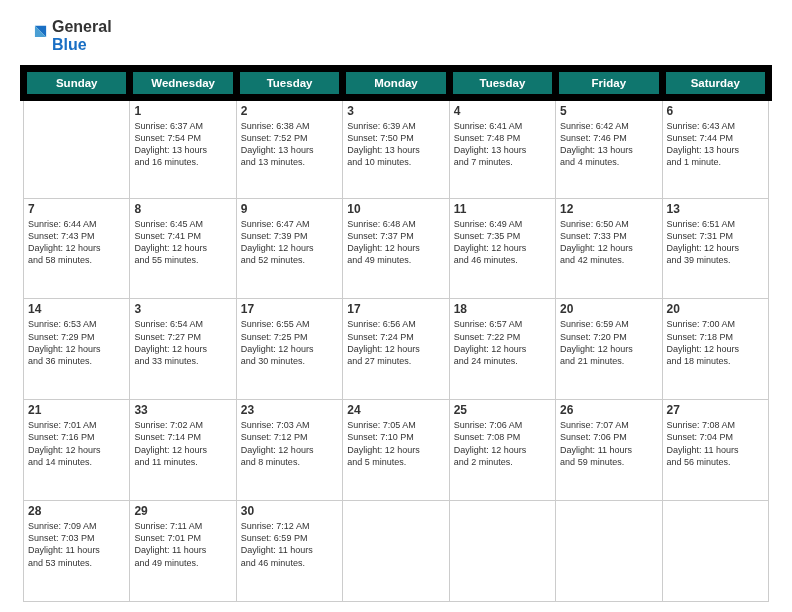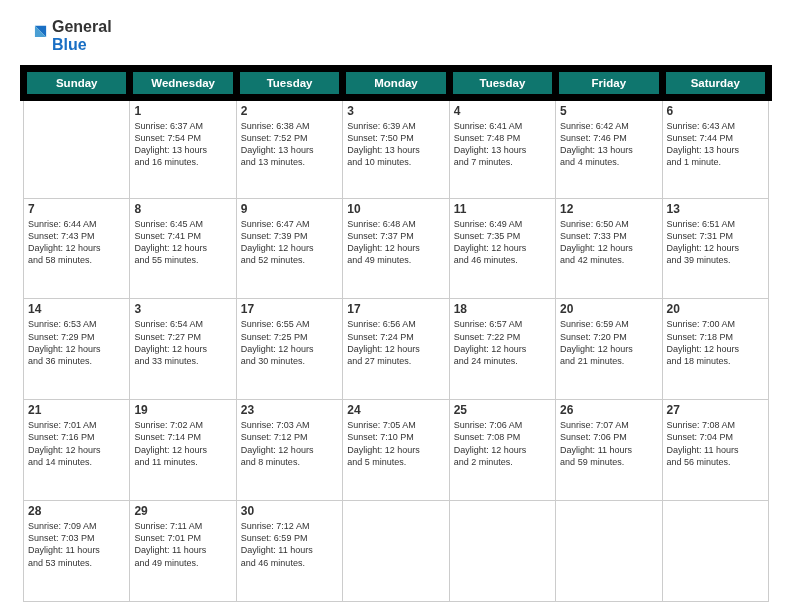--- a/index.html
+++ b/index.html
@@ -210,21 +210,21 @@
             <span class="day-num">20</span>
             <div class="day-info">Sunrise: 7:00 AM<br>Sunset: 7:18 PM<br>Daylight: 12 hours<br>and 18 minutes.</div>
           </td>
         </tr>
         <tr>
           <td class="day-cell">
             <span class="day-num">21</span>
             <div class="day-info">Sunrise: 7:01 AM<br>Sunset: 7:16 PM<br>Daylight: 12 hours<br>and 14 minutes.</div>
           </td>
           <td class="day-cell">
-            <span class="day-num">19</span>
+            <span class="day-num">33</span>
             <div class="day-info">Sunrise: 7:02 AM<br>Sunset: 7:14 PM<br>Daylight: 12 hours<br>and 11 minutes.</div>
           </td>
           <td class="day-cell">
             <span class="day-num">23</span>
             <div class="day-info">Sunrise: 7:03 AM<br>Sunset: 7:12 PM<br>Daylight: 12 hours<br>and 8 minutes.</div>
           </td>
           <td class="day-cell">
             <span class="day-num">24</span>
             <div class="day-info">Sunrise: 7:05 AM<br>Sunset: 7:10 PM<br>Daylight: 12 hours<br>and 5 minutes.</div>
           </td>

